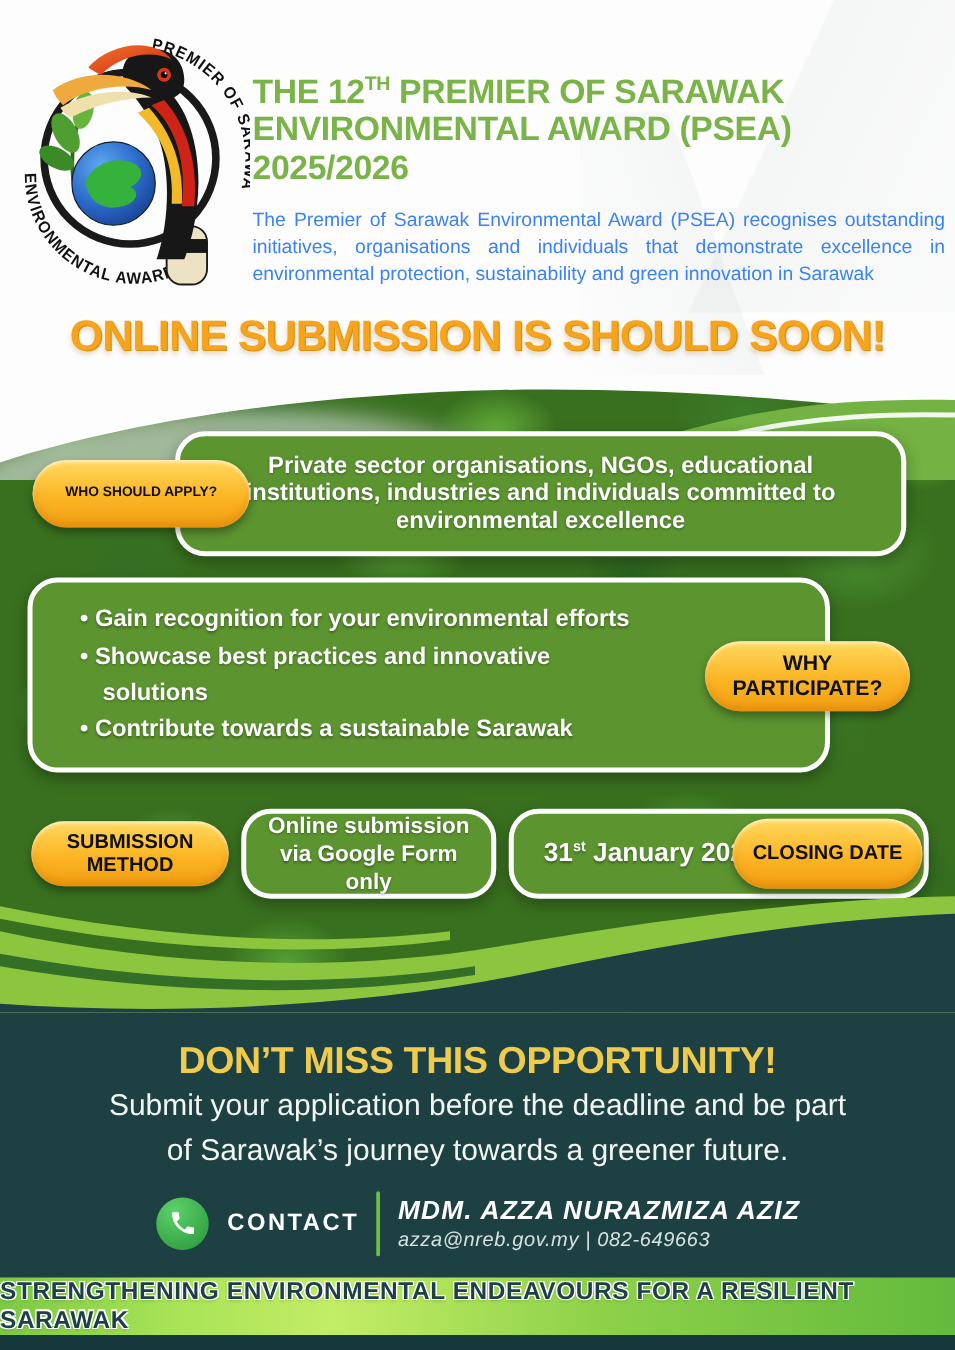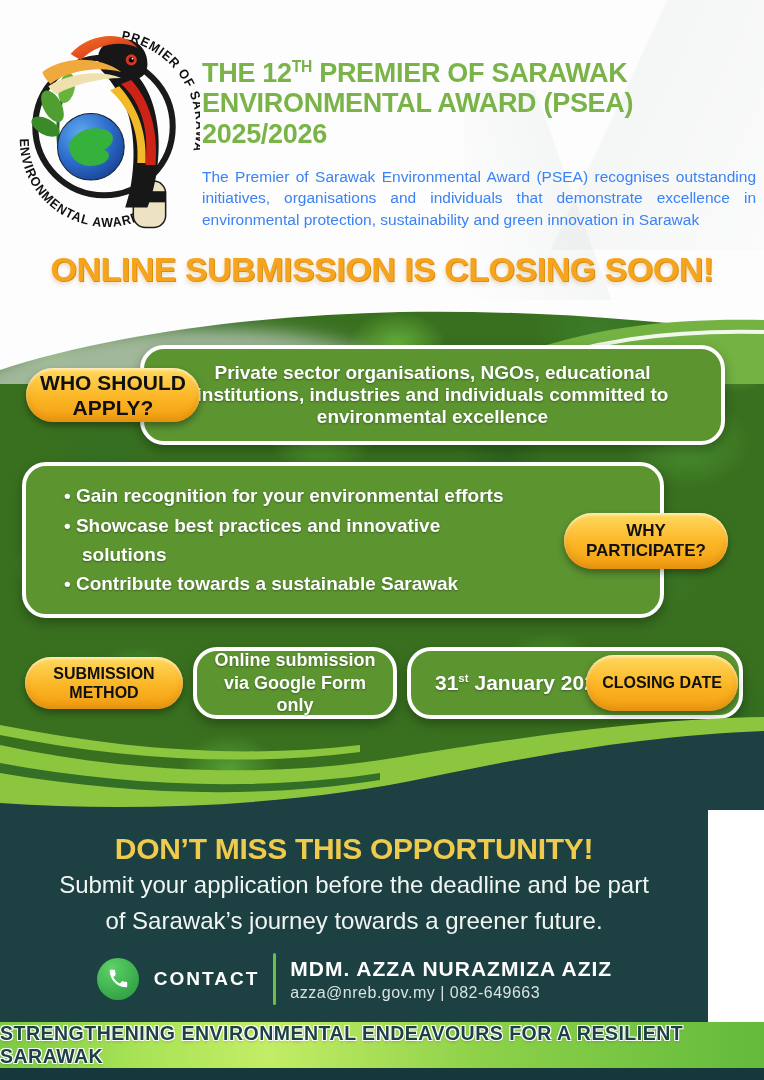--- a/index.html
+++ b/index.html
@@ -59,41 +59,41 @@
     text-shadow:0 1px 2px rgba(0,0,0,0.35);
   }
   .pill{
     position:absolute;border-radius:30px;box-sizing:border-box;
     background:linear-gradient(180deg,#FFD95E 0%,#FBB525 55%,#F29E13 100%);
     box-shadow:0 4px 7px rgba(0,0,0,0.35), inset 0 2px 3px rgba(255,255,255,0.6), inset 0 -4px 6px rgba(205,120,0,0.4);
     color:#101010;font-weight:800;text-align:center;
     display:flex;align-items:center;justify-content:center;line-height:1.2;
   }
   .box-apply{left:140px;top:45px;width:585px;height:100px;font-size:19px;padding:8px 30px;}
-  .pill-apply{left:26px;top:68px;width:174px;height:54px;font-size:21px;}
+  .pill-apply{left:26px;top:68px;width:174px;height:54px;font-size:11px;}
   .box-why{left:22px;top:162px;width:642px;height:156px;justify-content:center;text-align:left;padding:14px 150px 14px 38px;}
   .box-why ul{margin:0;padding:0;list-style:none;font-size:19px;line-height:1.55;}
   .box-why li{padding-left:18px;text-indent:-18px;}
   .box-why li::before{content:"• ";}
   .pill-why{left:564px;top:213px;width:164px;height:56px;font-size:17px;padding:0 8px;}
   .pill-method{left:25px;top:357px;width:158px;height:52px;font-size:16px;padding:0 6px;}
   .box-method{left:193px;top:347px;width:204px;height:72px;font-size:18px;line-height:1.25;padding:6px 12px;}
   .box-date{left:407px;top:347px;width:336px;height:72px;font-size:21px;justify-content:flex-start;padding-left:24px;}
   .box-date sup{font-size:55%;vertical-align:super;line-height:0;}
   .pill-date{left:586px;top:355px;width:152px;height:56px;font-size:16px;}
   
-  .bottom-area{position:absolute;top:810px;left:0;width:708px;height:270px;background:#1D4042;}
+  .bottom-area{position:absolute;top:810px;left:0;width:764px;height:270px;background:#1D4042;}
   .dont-miss{margin:22px 0 0;text-align:center;color:#EFCB4D;font-size:30px;font-weight:800;letter-spacing:-0.3px;}
   .sub-line{margin:2px 0 0;text-align:center;color:#F2F6F3;font-size:24px;font-weight:400;line-height:1.4;}
   .sub-line:first-of-type{margin-top:8px;}
   .contact-row{margin-top:16px;display:flex;align-items:center;justify-content:center;gap:14px;}
   .phone-badge{width:44px;height:44px;flex:0 0 aupx;}
   .contact-label{color:#ffffff;font-size:19px;font-weight:800;letter-spacing:2px;}
   .contact-divider{width:3px;height:52px;background:#6DBE45;border-radius:2px;}
-  .contact-info{display:flex;flex-direction:column;justify-content:center;}
+  .contact-info{display:flex;flex-direction:column;justify-content:center;font-style:italic;}
   .contact-name{color:#ffffff;font-size:21px;font-weight:800;letter-spacing:1px;}
   .contact-details{color:#D8E2E0;font-size:16px;margin-top:3px;letter-spacing:0.5px;}
   .footer-banner{
     position:absolute;left:0;bottom:12px;width:764px;height:46px;
     background:linear-gradient(90deg,#7CC944 0%,#A8E356 18%,#C3ED66 35%,#8FD24A 62%,#63BA3C 100%);
     display:flex;align-items:flex-end;justify-content:center;
   }
   .footer-banner-text{
     color:#1D4044;font-size:19.5px;font-weight:800;letter-spacing:0.5px;
     text-shadow:-1px -1px 0 #fff,1px -1px 0 #fff,-1px 1px 0 #fff,1px 1px 0 #fff,0 2px 3px rgba(0,0,0,0.18);
@@ -160,21 +160,21 @@
         <circle cx="122" cy="46" r="5.5" fill="#D8361B"></circle>
         <circle cx="122" cy="46" r="2.6" fill="#000"></circle>
         <circle cx="123.2" cy="44.8" r="0.9" fill="#fff"></circle>
       </svg>
     </div>
 
     <h1 class="title"><span>THE 12</span><sup>TH</sup><span> PREMIER OF SARAWAK ENVIRONMENTAL AWARD (PSEA) 2025/2026</span></h1>
 
     <p class="description">The Premier of Sarawak Environmental Award (PSEA) recognises outstanding initiatives, organisations and individuals that demonstrate excellence in environmental protection, sustainability and green innovation in Sarawak</p>
 
-    <div class="closing-banner">ONLINE SUBMISSION IS CLOSING SOON!</div>
+    <div class="closing-banner">ONLINE SUBMISSION IS SHOULD SOON!</div>
   </div>
 
   <div class="middle">
 
     <svg class="top-curve" viewBox="0 0 764 84" preserveAspectRatio="none">
       <ellipse cx="200" cy="118" rx="250" ry="90" fill="rgba(196,208,196,0.75)" filter="url(#fog2)"></ellipse>
       <defs>
           <filter id="fog2" x="-30%" y="-30%" width="160%" height="160%">
             <feGaussianBlur stdDeviation="9"></feGaussianBlur>
           </filter>

